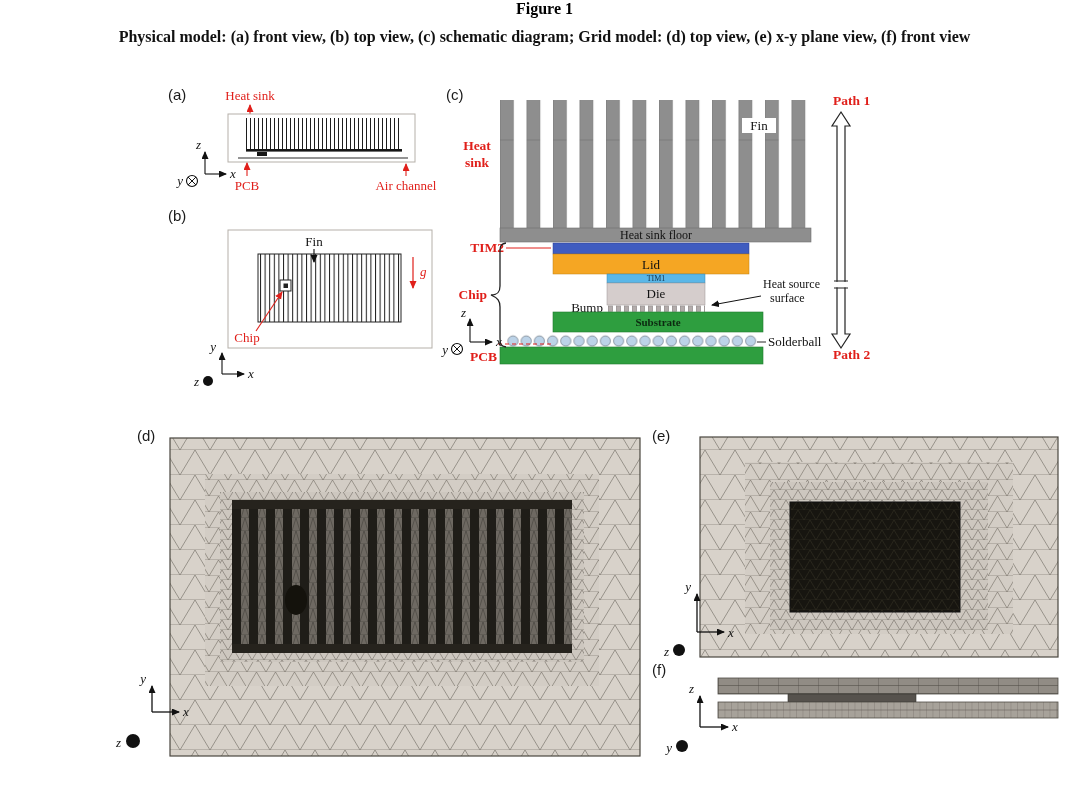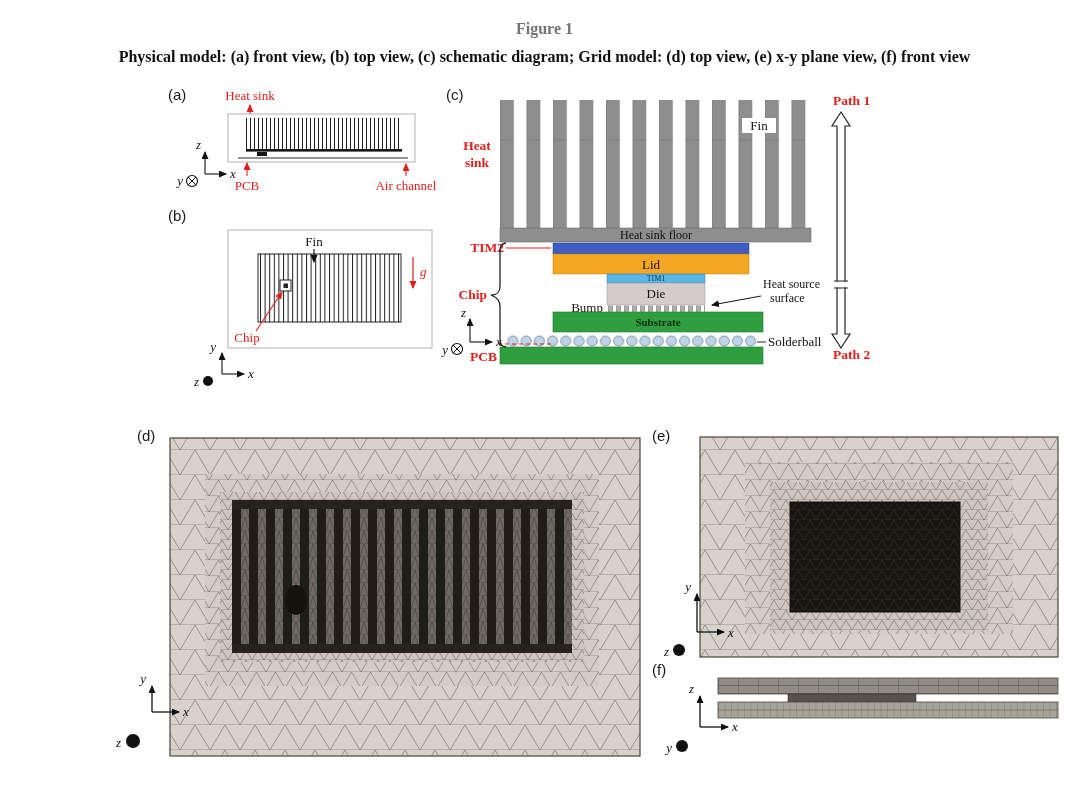--- a/index.html
+++ b/index.html
@@ -1,20 +1,20 @@
 <!DOCTYPE html>
 <html style="--annotation_red: #e01f1a; --heatsink_gray: #8e8e8e; --tim2_blue: #3f5cc0; --lid_orange: #f5a623; --tim1_cyan: #5ab7e8; --die_gray: #d5cdcc; --substrate_green: #2e9e3f; --pcb_green: #2e9e3f; --solderball_blue: #bcd3e8; --mesh_light: #d8d2ca; --mesh_dark: #17150f;"><head>
 <meta charset="utf-8">
 <style>
   * { margin:0; padding:0; box-sizing:border-box; }
   html,body { background:#ffffff; }
   body { width:1089px; height:802px; overflow:hidden; }
   #page { position:relative; width:1089px; height:802px; background:#fff; font-family:"Liberation Serif",serif; }
   #hdr { position:absolute; top:0; left:0; width:100%; text-align:center; z-index:2; }
-  #title { margin-top:20px; font-size:16px; font-weight:bold; color:#737373; }
+  #title { margin-top:0; font-size:16px; font-weight:bold; color:#000000; }
   #caption { margin-top:10px; font-size:16px; font-weight:bold; color:#111; white-space:nowrap; }
   svg#fig { position:absolute; left:0; top:0; z-index:1; }
 
   text { font-family:"Liberation Serif", serif; }
   .pl   { font:15px "Liberation Sans", sans-serif; fill:#1a1a1a; }
   .blk  { font-size:13px; fill:#111; }
   .blk12{ font-size:12px; fill:#111; }
   .red  { font-size:13px; fill:var(--annotation_red); }
   .redb { font-size:13.5px; font-weight:600; fill:var(--annotation_red); }
   .ax   { font-size:13px; font-style:italic; fill:#111; }

